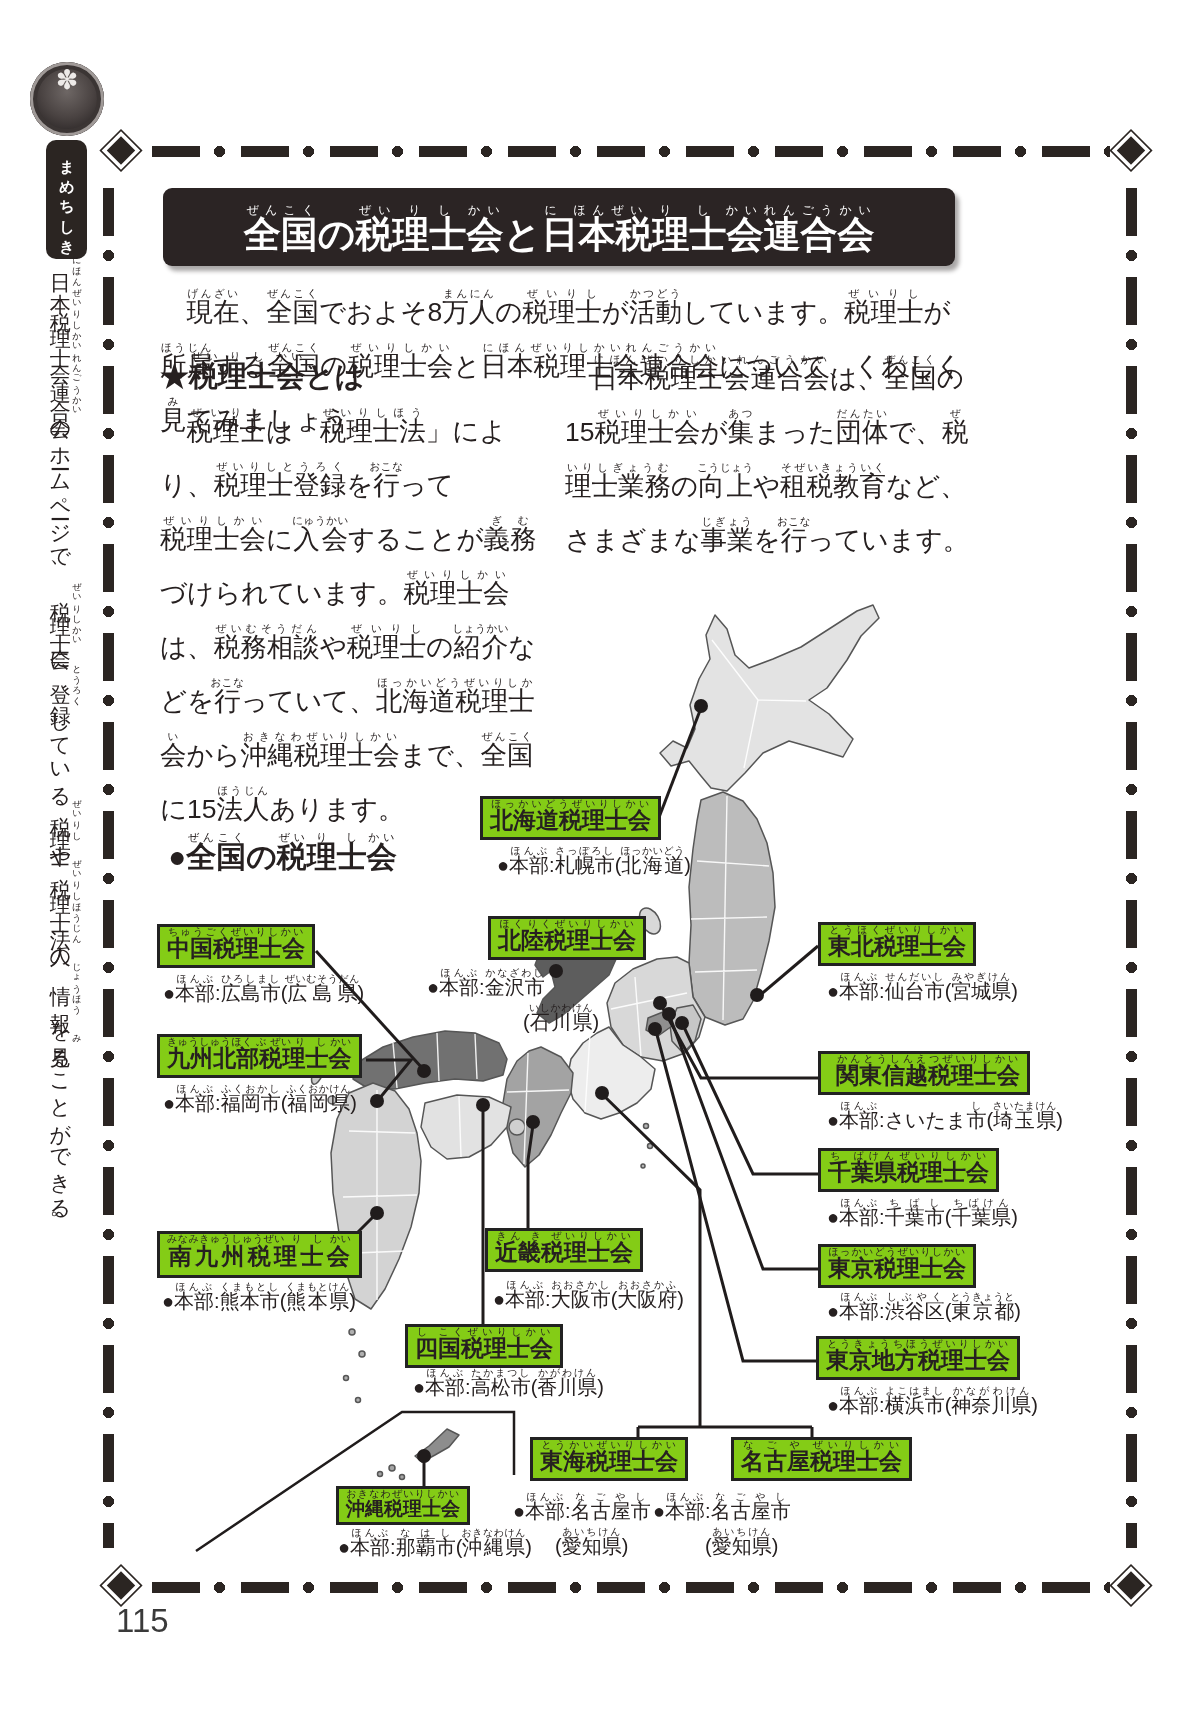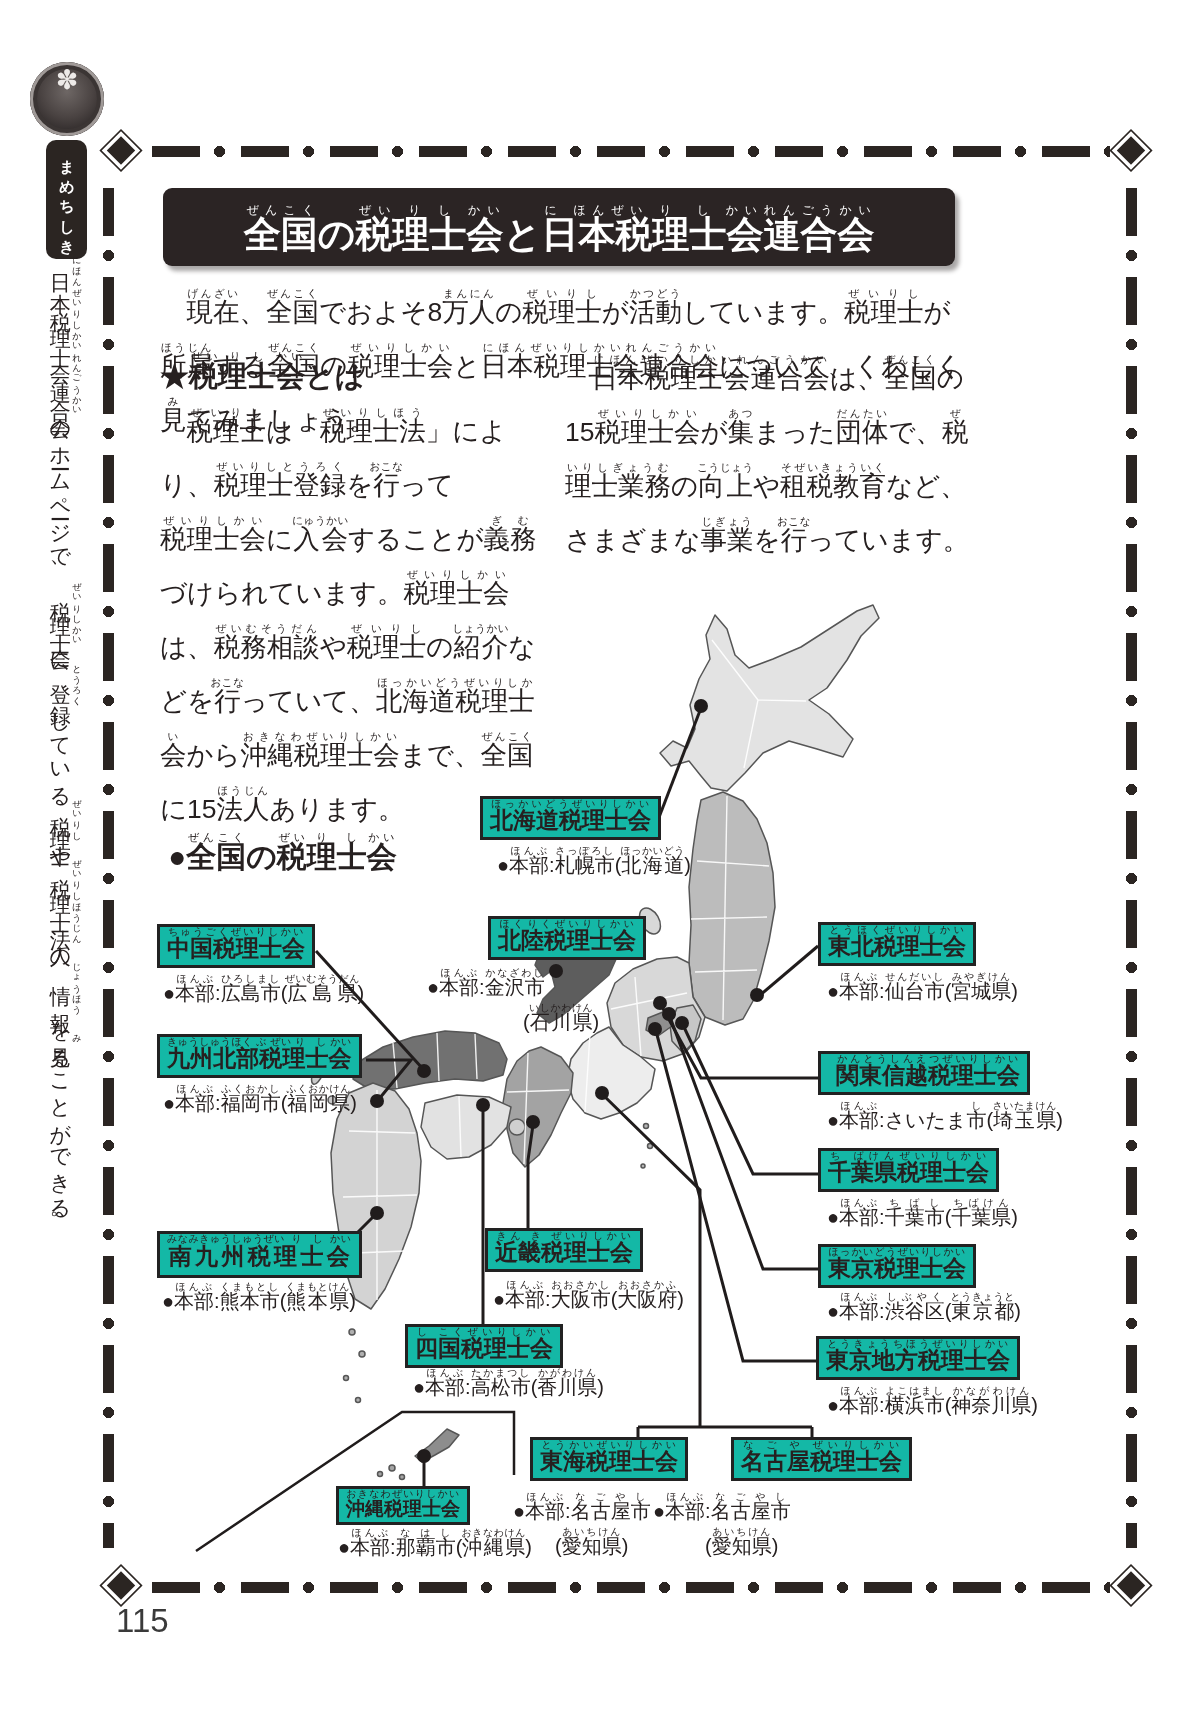--- a/index.html
+++ b/index.html
@@ -59,21 +59,21 @@
   .col-heading{font-size:29px;font-weight:bold;margin:0 0 6px 0;line-height:44px;white-space:nowrap;}
   .col-heading rt{font-size:11px;}
   .col-body{font-size:26.5px;line-height:54px;margin:0;}
 
   
   .map-heading{position:absolute;left:168px;top:832px;font-size:30px;font-weight:bold;white-space:nowrap;}
   .map-heading rt{font-size:11px;}
   #map{position:absolute;left:0;top:0;width:1185px;height:1733px;}
 
   
-  .assoc .box{position:absolute;background:#14b8a6;border:3.5px solid #222;padding:2px 7px 3px;
+  .assoc .box{position:absolute;background:#84cc16;border:3.5px solid #222;padding:2px 7px 3px;
      font-size:23px;font-weight:600;white-space:nowrap;line-height:1.12;}
   .assoc .box rt{font-size:10px;font-weight:normal;}
   .assoc .hq{position:absolute;font-size:20px;white-space:nowrap;line-height:31px;}
   .assoc .hq rt{font-size:10px;}
 
   .a-hokkaido .box{left:480px;top:796px;} .a-hokkaido .hq{left:497px;top:846px;}
   .a-hokuriku .box{left:452px;top:916px;margin-left:36px;} .a-hokuriku .hq{left:427px;top:968px;}
   .a-hokuriku .hq .l1{padding-left:96px;}
   .a-chugoku .box{left:157px;top:924px;} .a-chugoku .hq{left:163px;top:974px;}
   .a-tohoku .box{left:818px;top:922px;} .a-tohoku .hq{left:827px;top:972px;}

